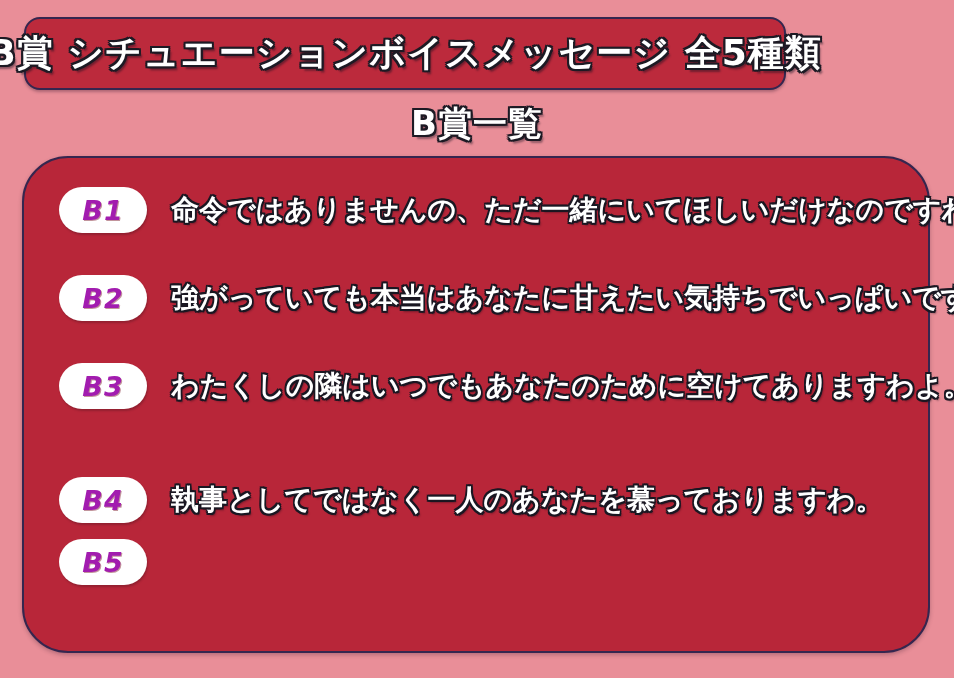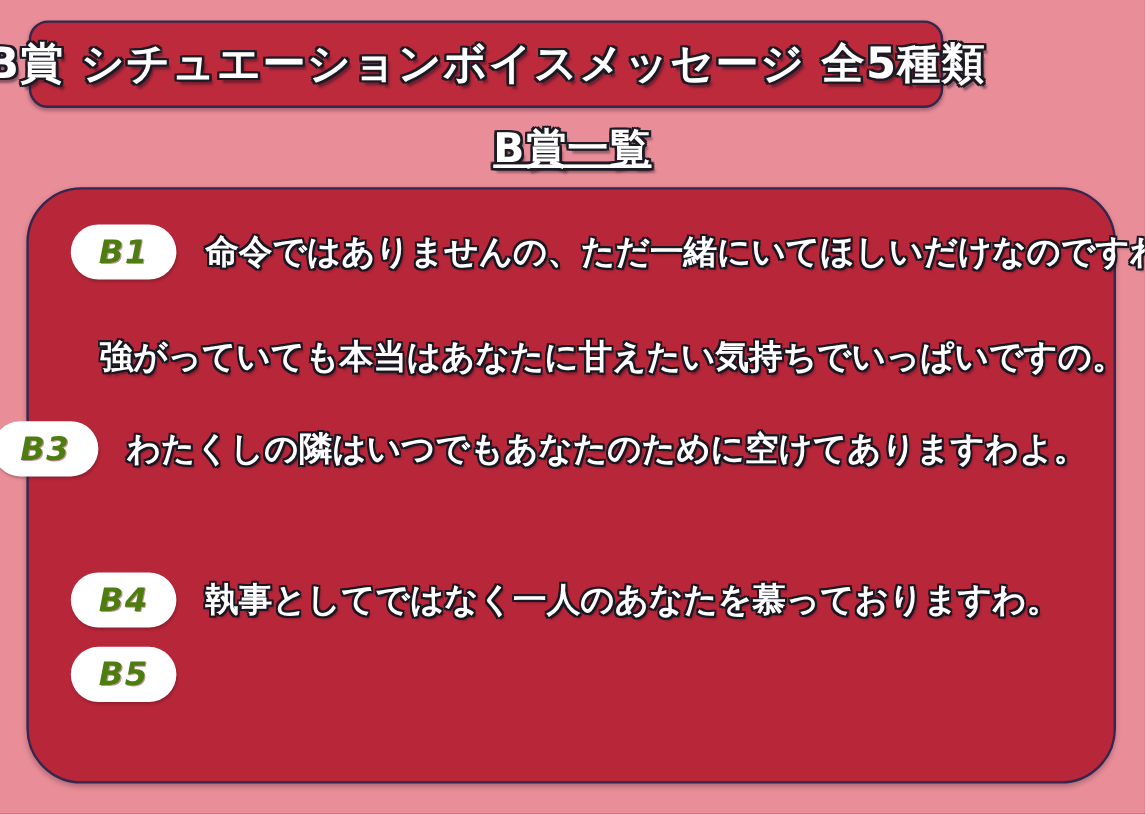--- a/index.html
+++ b/index.html
@@ -80,21 +80,20 @@
     text-shadow:
       -2px -2px 0 #1d1a24,
        2px -2px 0 #1d1a24,
       -2px  2px 0 #1d1a24,
        2px  2px 0 #1d1a24,
       -2px  0   0 #1d1a24,
        2px  0   0 #1d1a24,
        0   -2px 0 #1d1a24,
        0    2px 0 #1d1a24,
        3px  4px 2px rgba(20,15,30,0.40);
-    text-decoration: underline;
   }
 
   
   .list-panel {
     position: absolute;
     left: 22px;
     top: 156px;
     width: 908px;
     height: 497px;
     box-sizing: border-box;
@@ -115,40 +114,40 @@
   .prize-row {
     position: absolute;
     left: 35px;
     right: 22px;
     height: 48px;
     display: flex;
     align-items: center;
   }
   .prize-row[data-row="0"] { top: 28px; }
   .prize-row[data-row="1"] { top: 116px; }
-  .prize-row[data-row="2"] { top: 192px; justify-content: flex-end; }
+  .prize-row[data-row="2"] { top: 204px; }
   .prize-row[data-row="3"] { top: 292px; margin-top: 26px; }
   .prize-row[data-row="4"] { top: 380px; align-items: center; }
 
   .badge {
     flex: 0 0 auto;
     width: 88px;
     height: 46px;
     background: #ffffff;
     border-radius: 23px;
     display: flex;
     align-items: center;
     justify-content: center;
     box-shadow: 1px 2px 2px rgba(40, 15, 25, 0.25);
   }
   .badge-label {
     font-size: 27px;
     font-weight: bold;
     font-style: italic;
-    color: #4d7c0f;
+    color: #a21caf;
     letter-spacing: 1px;
     font-family: "DejaVu Sans", sans-serif;
     text-shadow: 1px 1px 0 rgba(120, 20, 35, 0.45);
   }
 
   .prize-text {
     flex: 1 1 auto;
     margin-left: 24px;
     font-size: 28px;
     font-weight: bold;
@@ -188,20 +187,23 @@
     <div class="rows">
 
       <div class="prize-row" data-row="0">
         <div class="badge">
           <span class="badge-label">B1</span>
         </div>
         <span class="prize-text">命令ではありませんの、ただ一緒にいてほしいだけなのですわ。</span>
       </div>
 
       <div class="prize-row" data-row="1">
+        <div class="badge">
+          <span class="badge-label">B2</span>
+        </div>
         <span class="prize-text">強がっていても本当はあなたに甘えたい気持ちでいっぱいですの。</span>
       </div>
 
       <div class="prize-row" data-row="2">
         <div class="badge">
           <span class="badge-label">B3</span>
         </div>
         <span class="prize-text">わたくしの隣はいつでもあなたのために空けてありますわよ。</span>
       </div>
 

